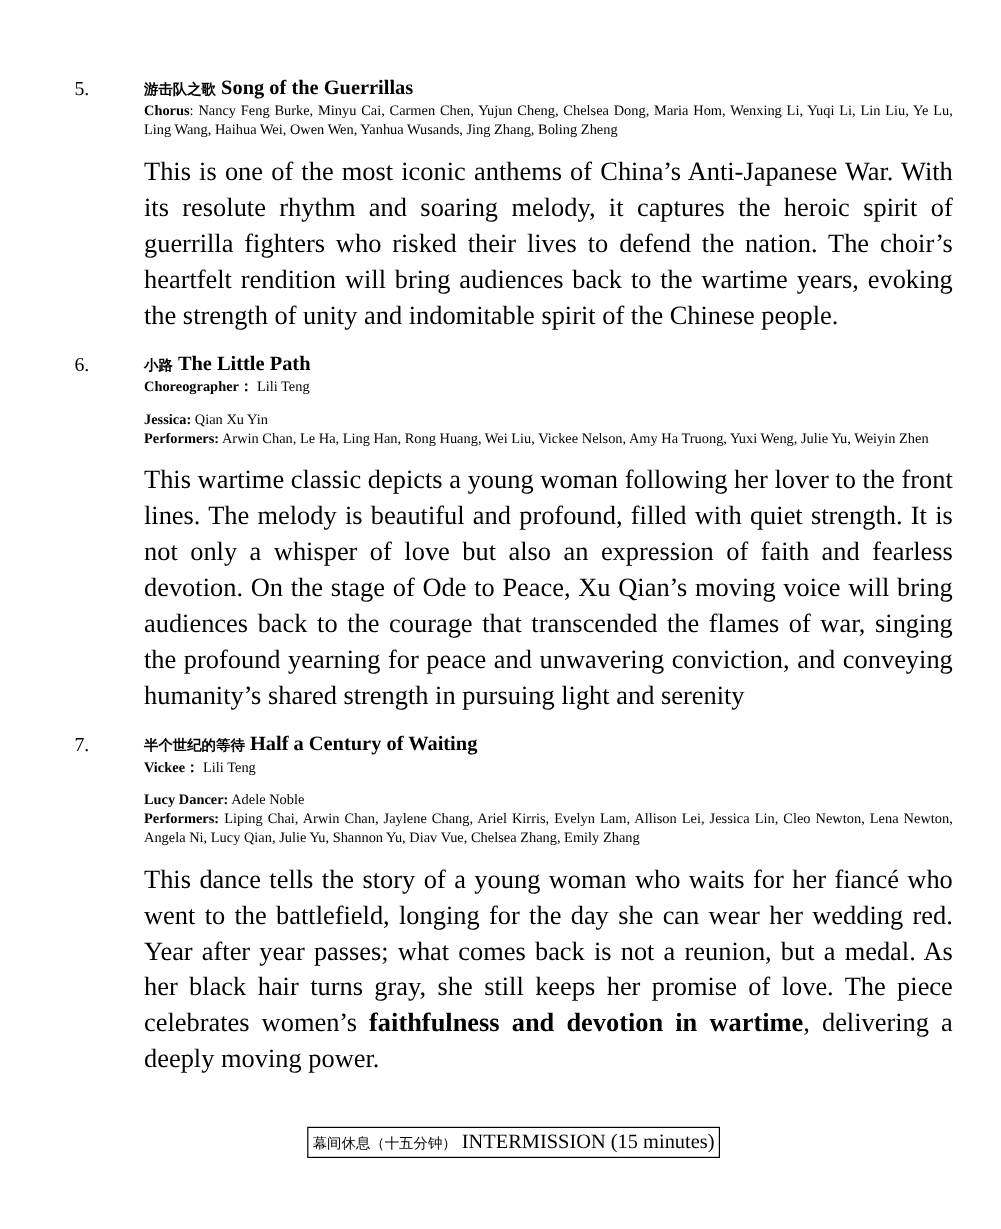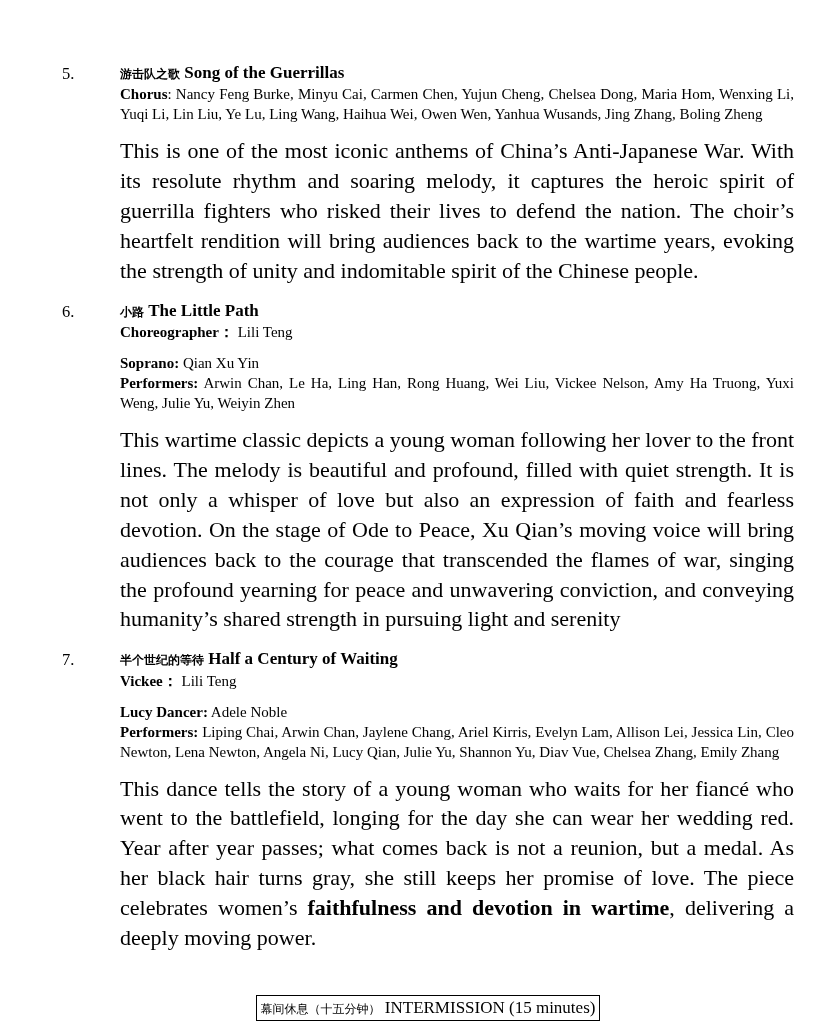--- a/index.html
+++ b/index.html
@@ -42,21 +42,21 @@
     font-weight: bold;
     line-height: 1.32;
     margin-bottom: 1px;
   }
   .title-line .cn {
     font-family: "DejaVu Sans", "Liberation Sans", sans-serif;
     font-weight: bold;
     font-size: 12px;
   }
   .role-line {
-    font-size: 15px;
+    font-size: 12px;
     line-height: 1.33;
     text-align: justify;
   }
   .role-line .lbl {
     font-weight: bold;
   }
   .role-block {
     margin-top: 0px;
   }
   .gap {
@@ -117,21 +117,21 @@
     <div class="body">
       <div class="title-line">
         <span class="cn">小路</span>
         <span>The Little Path</span>
       </div>
       <div class="role-line role-block">
         <span class="lbl">Choreographer：</span>
         <span>Lili Teng</span>
       </div>
       <div class="role-line gap">
-        <span class="lbl">Soprano:</span>
+        <span class="lbl">Jessica:</span>
         <span>Qian Xu Yin</span>
       </div>
       <div class="role-line">
         <span class="lbl">Performers:</span>
         <span>Arwin Chan, Le Ha, Ling Han, Rong Huang, Wei Liu, Vickee Nelson, Amy Ha Truong, Yuxi Weng, Julie Yu, Weiyin Zhen</span>
       </div>
       <div class="desc">
         <span>This wartime classic depicts a young woman following her lover to the front lines. The melody is beautiful and profound, filled with quiet strength. It is not only a whisper of love but also an expression of faith and fearless devotion. On the stage of </span><span class="it">Ode to Peace</span><span>, Xu Qian’s moving voice will bring audiences back to the courage that transcended the flames of war, singing the profound yearning for peace and unwavering conviction, and conveying humanity’s shared strength in pursuing light and serenity</span>
       </div>
     </div>

